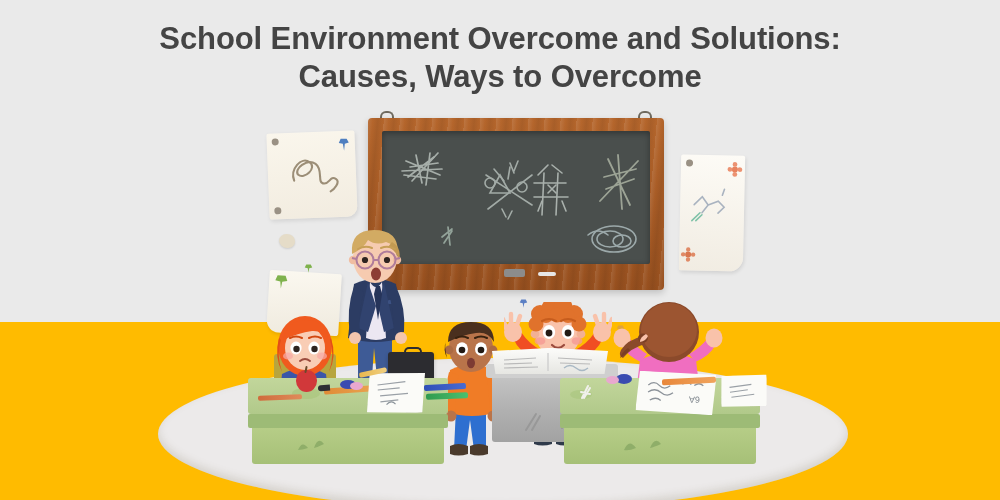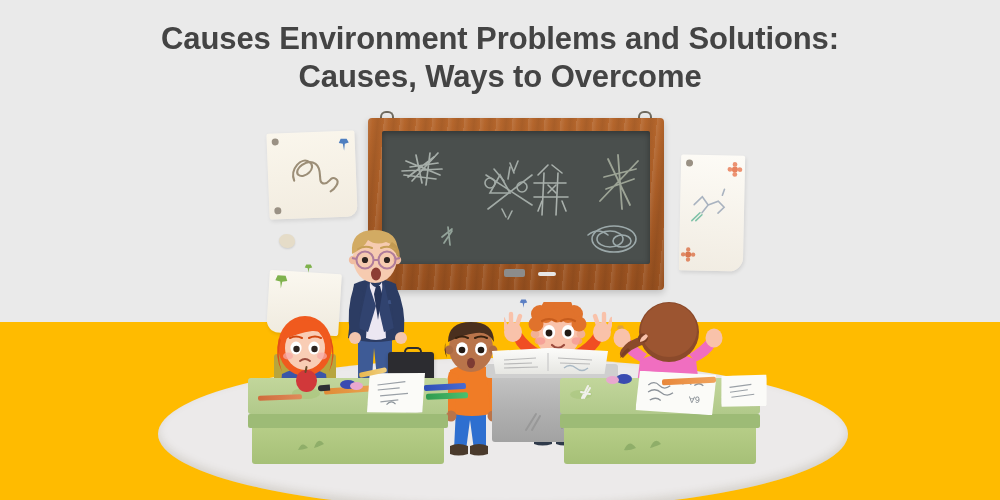--- a/index.html
+++ b/index.html
@@ -201,21 +201,21 @@
 </style>
 </head>
 <body>
 
 <div id="banner">
 
   <div class="bg-top"></div>
   <div class="bg-bottom"></div>
   <div class="floor-ellipse"></div>
 
-  <div class="headline">Causes Environment Problems and Solutions:
+  <div class="headline">School Environment Overcome and Solutions:
 Causes, Ways to Overcome</div>
 
   <div class="poster poster-1">
     <div class="tack gray" style="left:5px;top:5px;"></div>
     <div class="tack gray" style="left:5px;bottom:5px;"></div>
     <svg class="scribble" style="left:18px;top:18px;" width="56" height="48" viewBox="0 0 56 48">
       <path d="M8 30 C4 18, 16 6, 24 12 C32 18, 18 30, 12 24 C8 18, 22 8, 30 14 C38 20, 30 34, 38 34 C44 34, 44 26, 50 30 C54 33, 48 40, 44 42" stroke="#9c8e77" stroke-width="2.1" fill="none" stroke-linecap="round"></path>
     </svg>
     <svg style="position:absolute;right:4px;top:4px;" width="14" height="16" viewBox="0 0 14 16">
       <path d="M7 16 L6 9 L2 8 L4 4 L10 4 L12 8 L8 9 Z" fill="#4f7fc0"></path>

